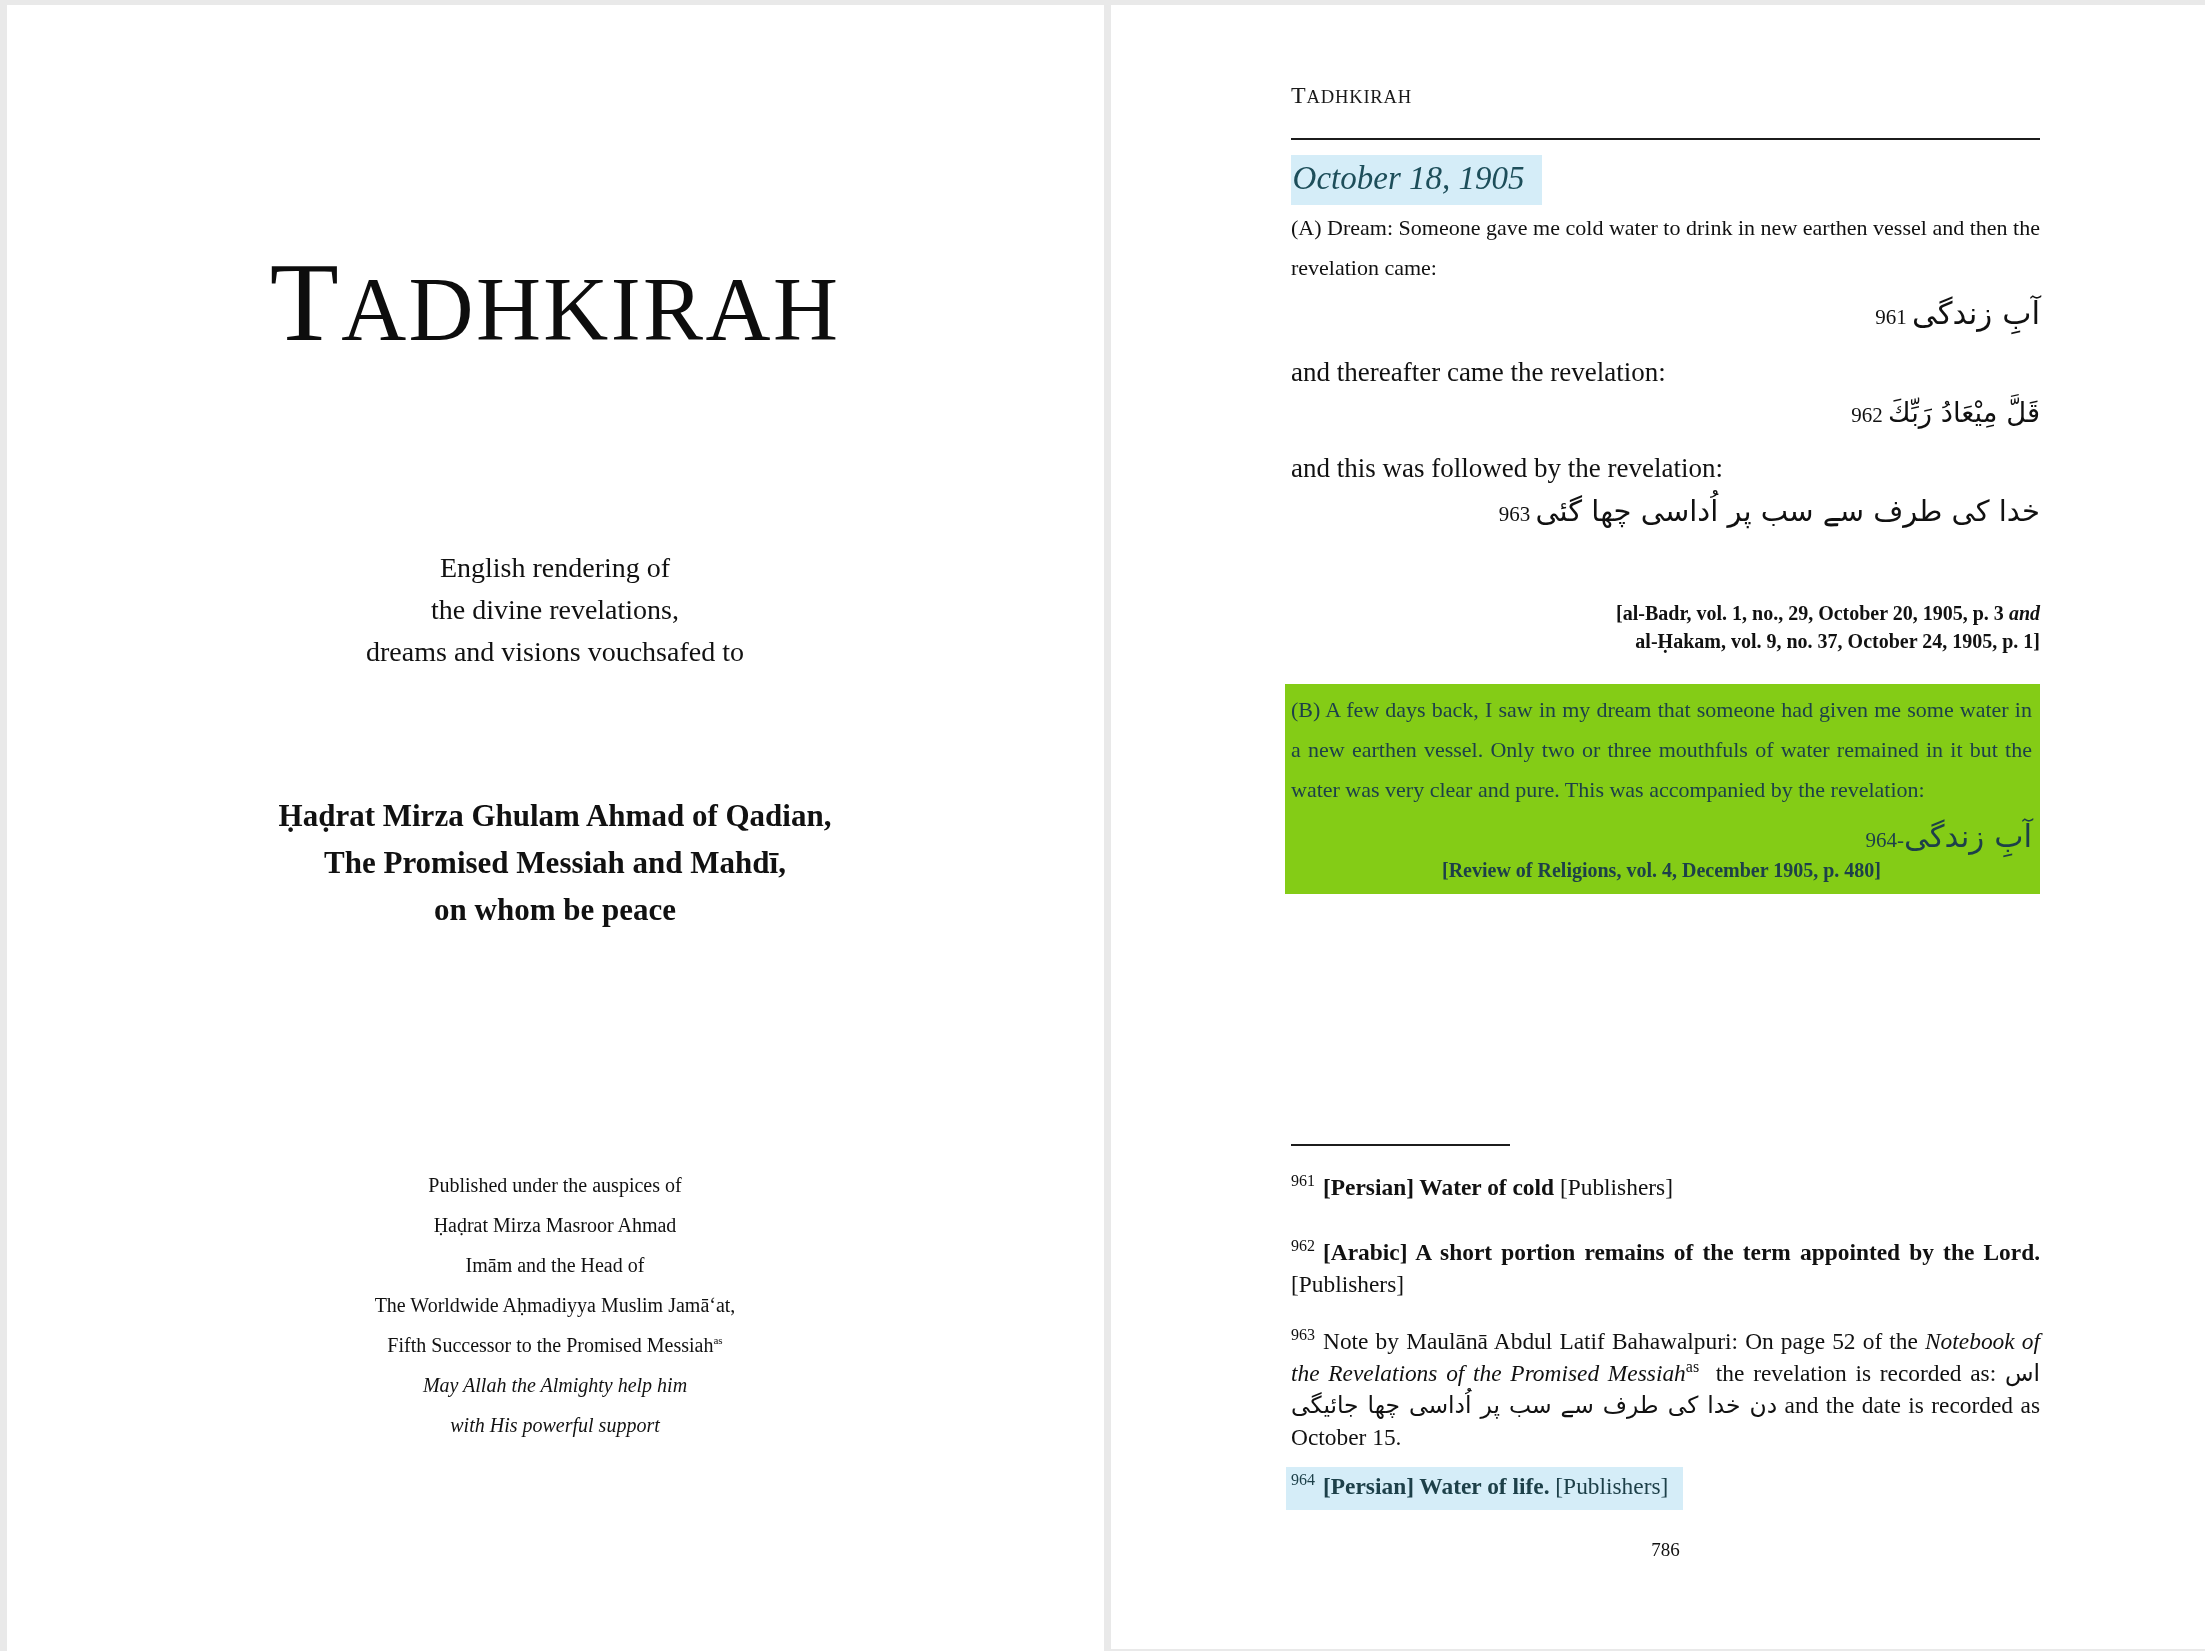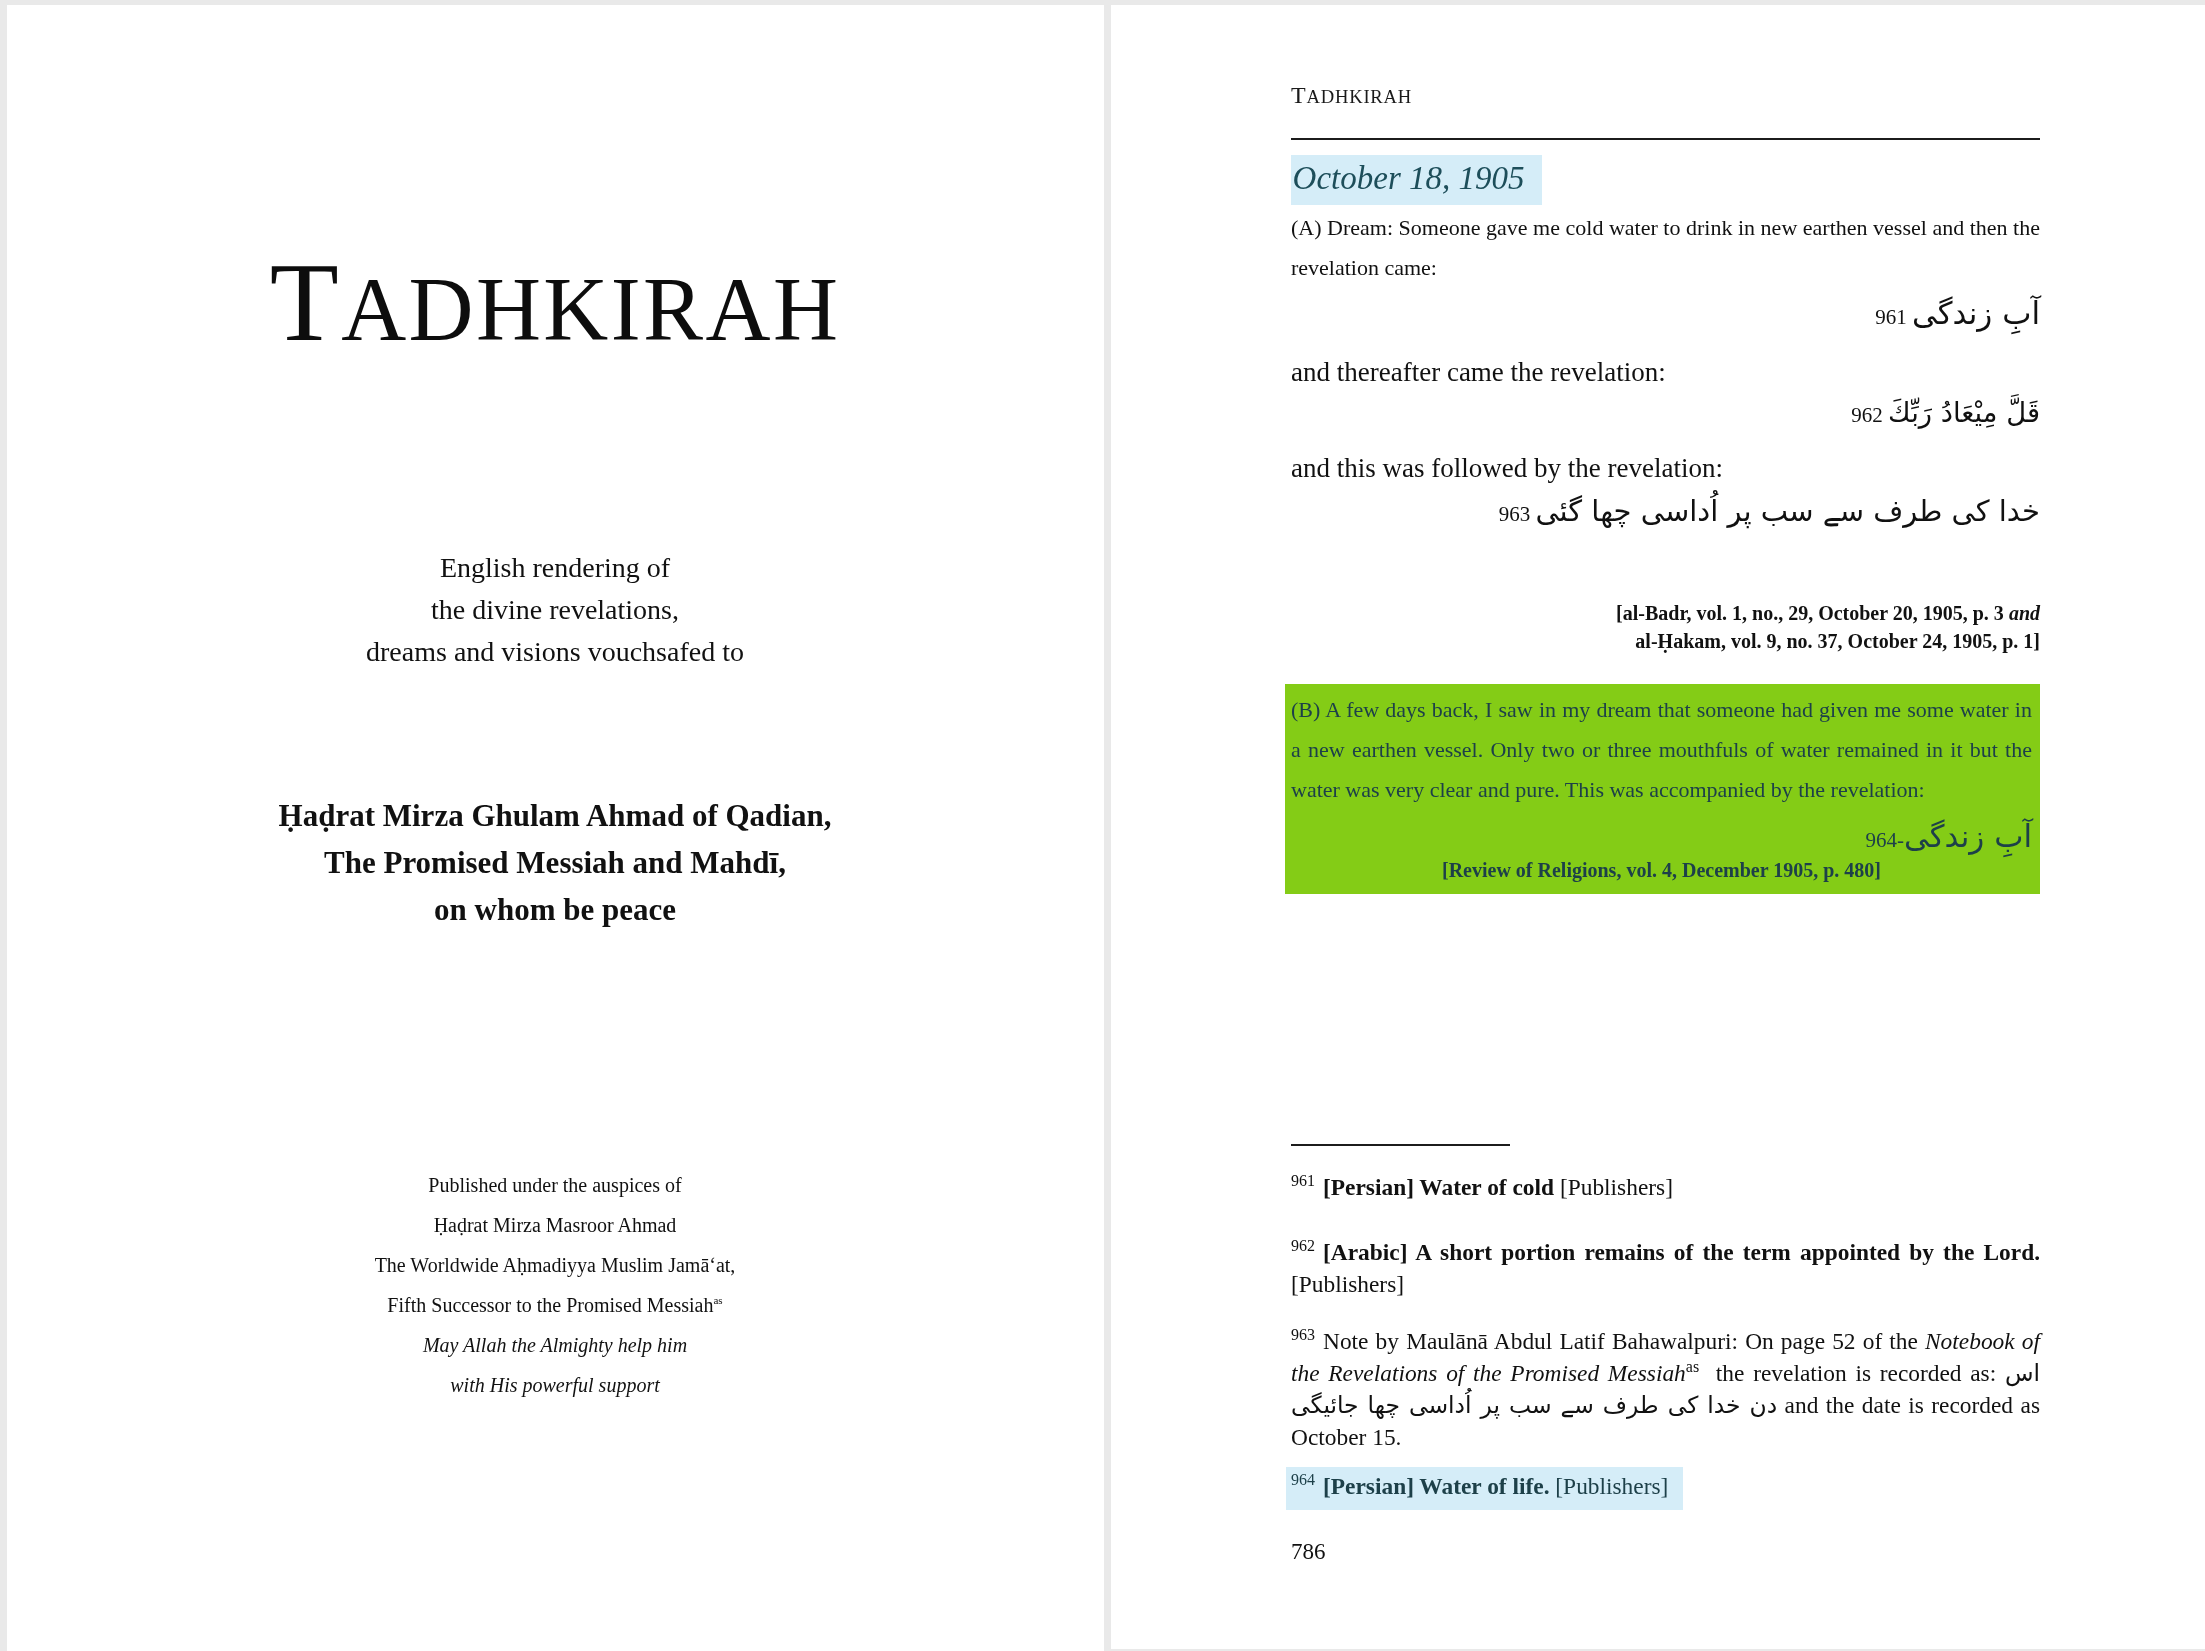--- a/index.html
+++ b/index.html
@@ -65,21 +65,21 @@
   .fn .it { font-style:italic; }
   .fn .urdu { font-size:23.4px; }
   .fn-961 { top:1166px; }
   .fn-962 { top:1231px; }
   .fn-963 { top:1320px; }
   .fn-964 { top:1462px; }
   .fn-964 .hl-box {
     display:inline-block; background:#d5edf8; color:#1d4049;
     padding:3.2px 14.5px 8px 4.8px; margin-left:-4.8px;
   }
-  .rp-pagenum { top:1534px; text-align:left; font-size:23px; }
+  .rp-pagenum { top:1534px; text-align:center; font-size:19px; }
 </style>
 </head>
 <body>
 
 <div class="page page-left">
 
   <div class="lp-block lp-title">
     <span class="t-init">T</span><span>ADHKIRAH</span>
   </div>
 
@@ -91,20 +91,21 @@
 
   <div class="lp-block lp-author">
     <div>Ḥaḍrat Mirza Ghulam Ahmad of Qadian,</div>
     <div>The Promised Messiah and Mahdī,</div>
     <div>on whom be peace</div>
   </div>
 
   <div class="lp-block lp-publisher">
     <div>Published under the auspices of</div>
     <div>Ḥaḍrat Mirza Masroor Ahmad</div>
+    <div>Imām and the Head of</div>
     <div>The Worldwide Aḥmadiyya Muslim Jamāʻat,</div>
     <div><span>Fifth Successor to the Promised Messiah</span><sup class="small-sup">as</sup></div>
     <div class="blessing">May Allah the Almighty help him</div>
     <div class="blessing">with His powerful support</div>
   </div>
 </div>
 
 <div class="page page-right">
 
   <div class="rp-col rp-header">

